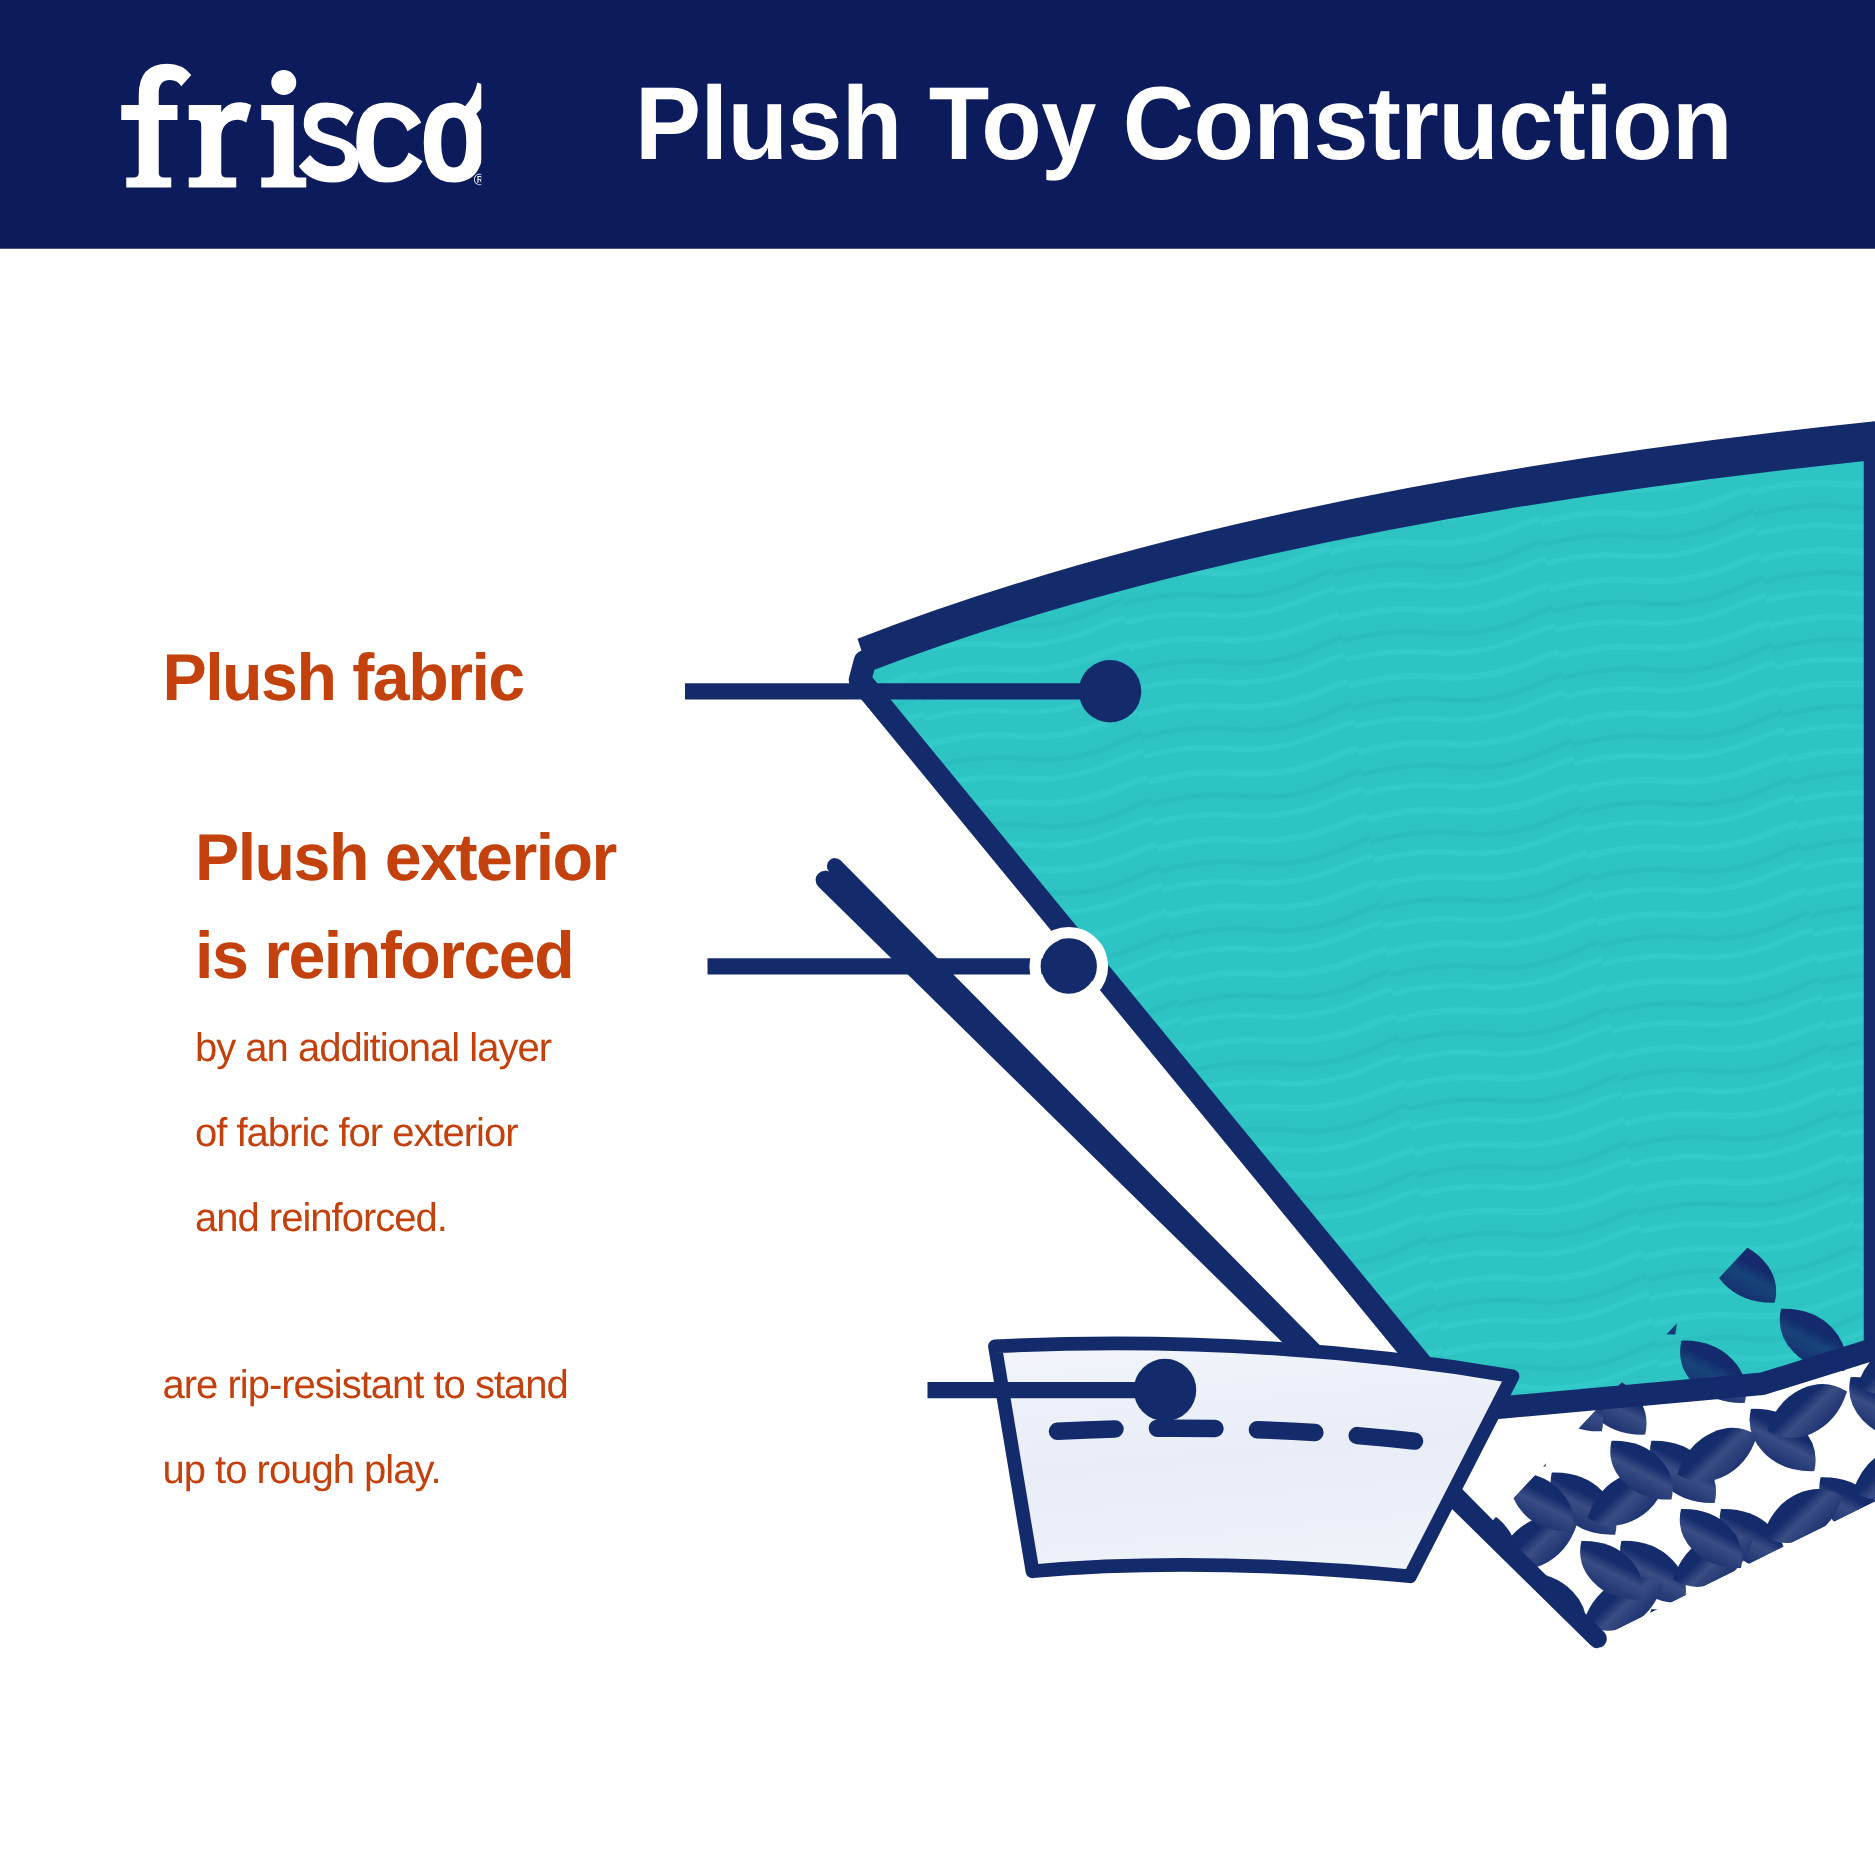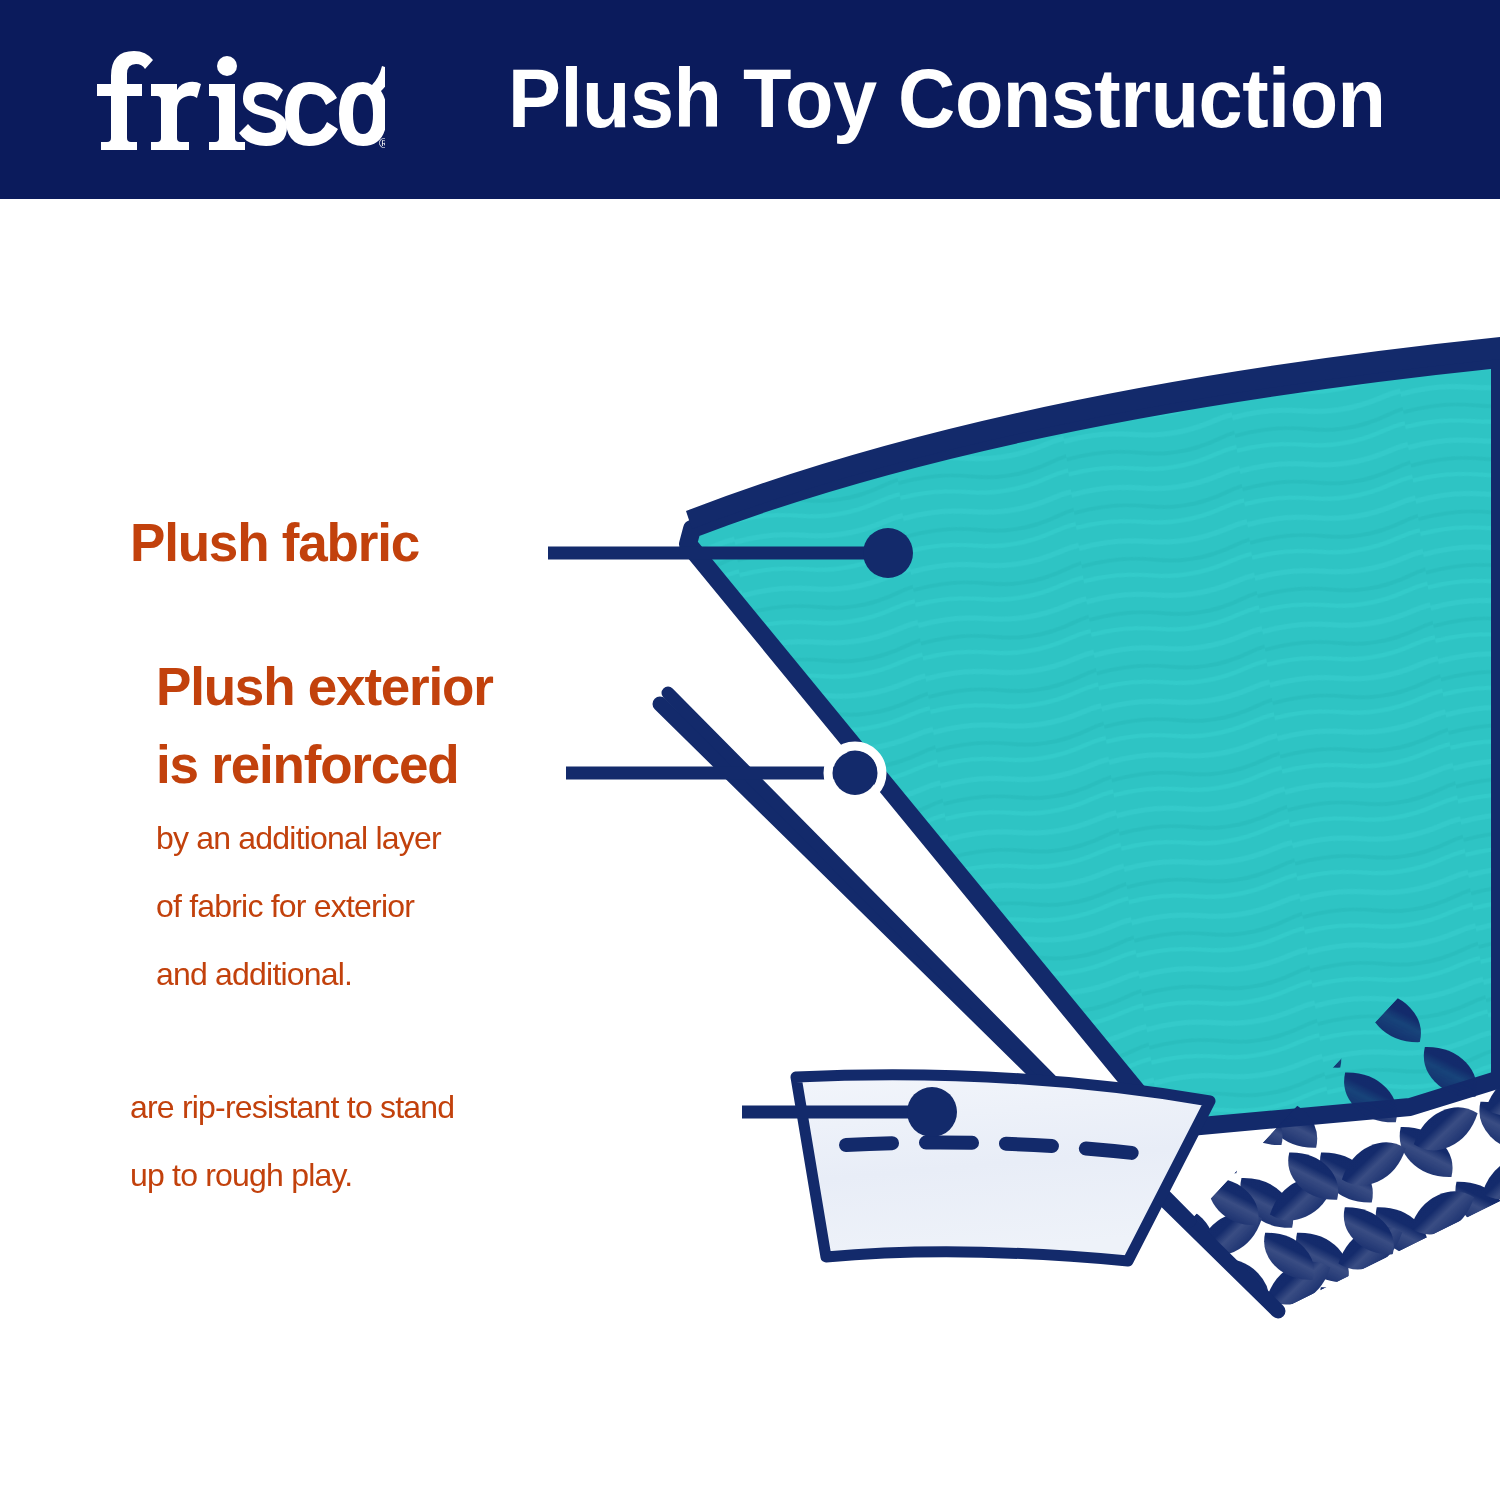--- a/index.html
+++ b/index.html
@@ -351,21 +351,21 @@
 
   <div class="callout" id="callout-1">
     <div class="head">Plush fabric</div>
   </div>
 
   <div class="callout" id="callout-2">
     <div class="head">Plush exterior</div>
     <div class="head">is reinforced</div>
     <div class="body">by an additional layer</div>
     <div class="body">of fabric for exterior</div>
-    <div class="body">and additional.</div>
+    <div class="body">and reinforced.</div>
   </div>
 
   <div class="callout" id="callout-3">
     <div class="body">are rip-resistant to stand</div>
     <div class="body">up to rough play.</div>
   </div>
 
 </div>
 
 </body></html>

